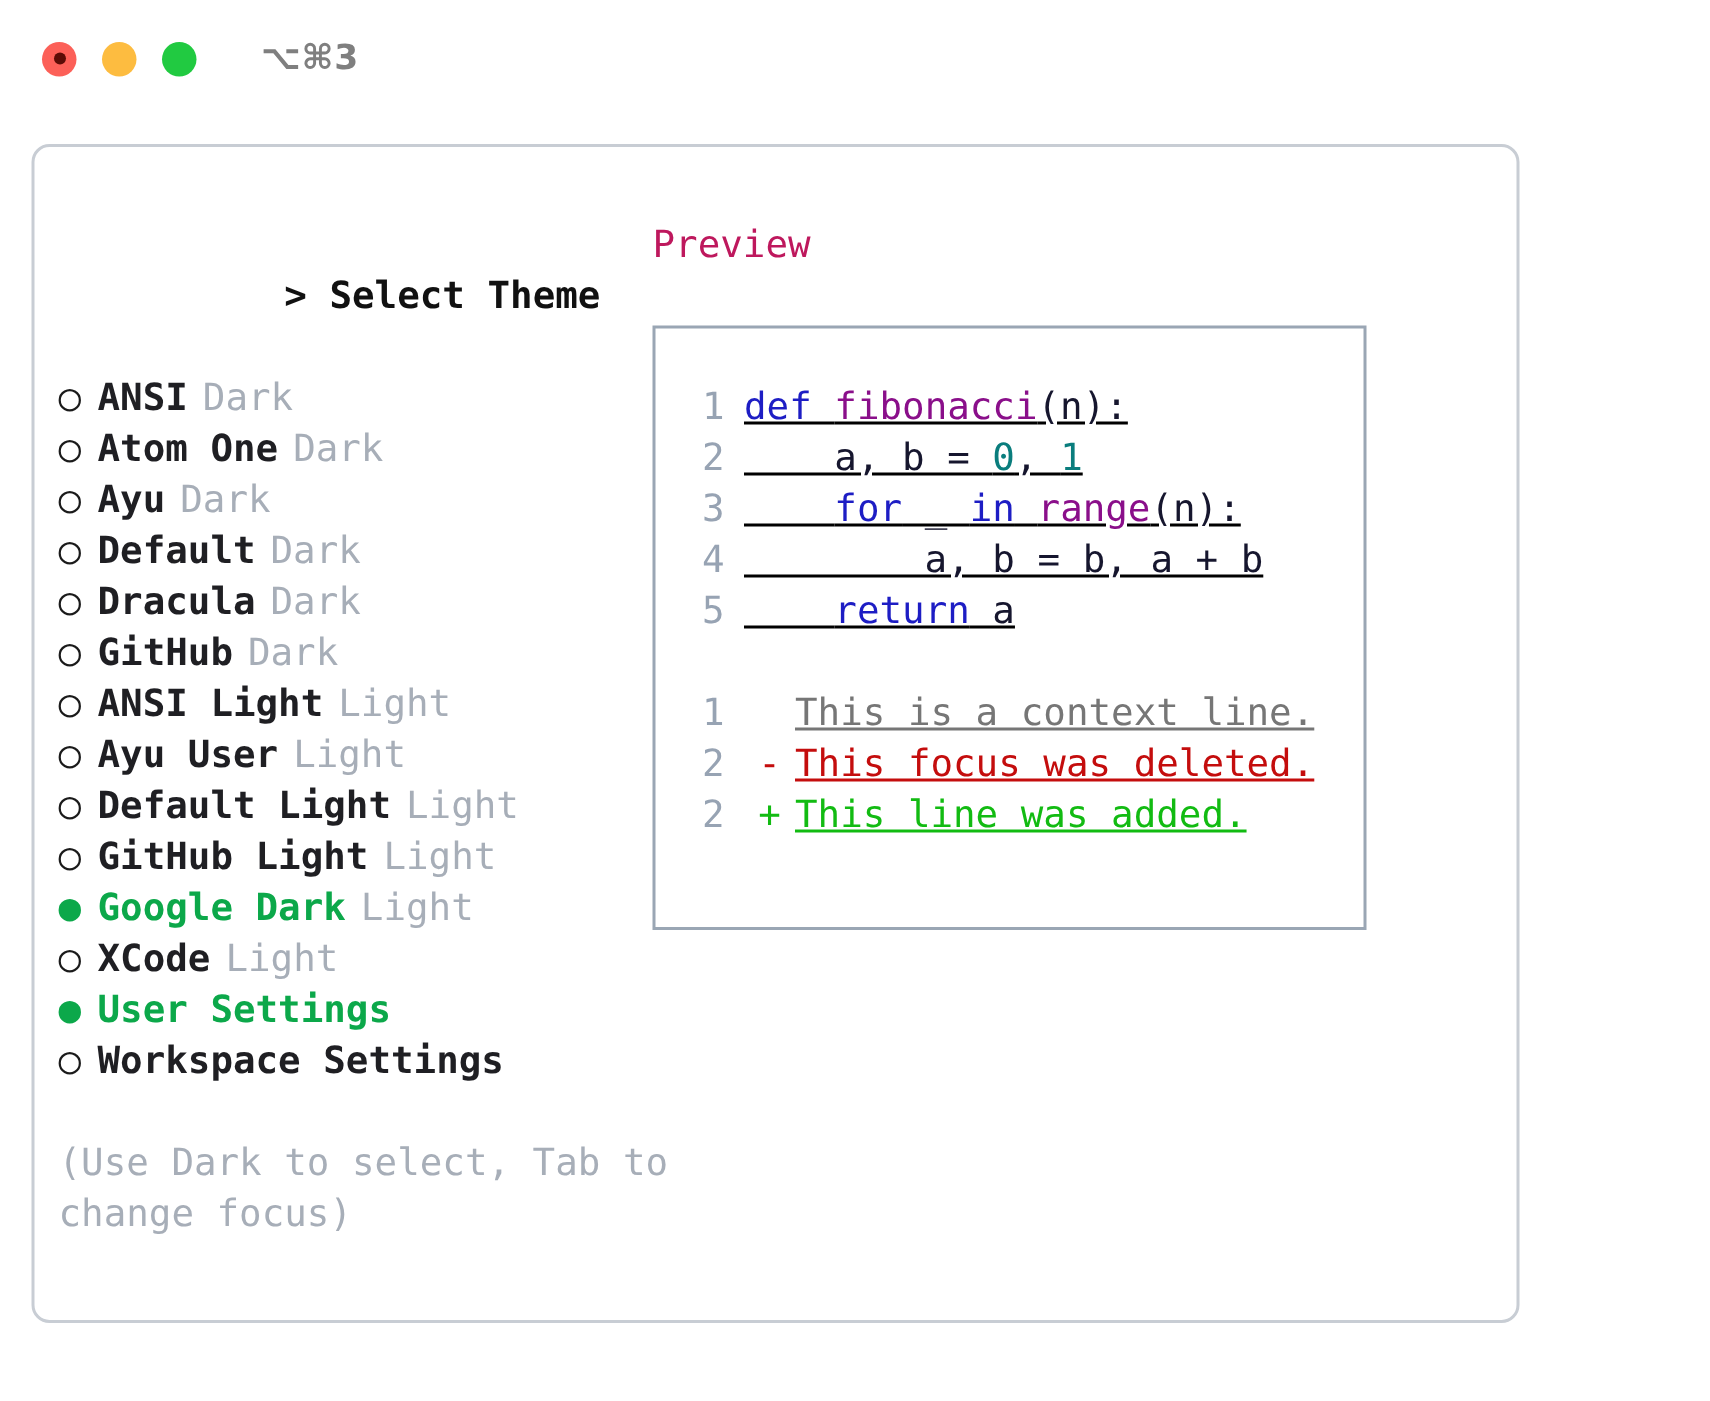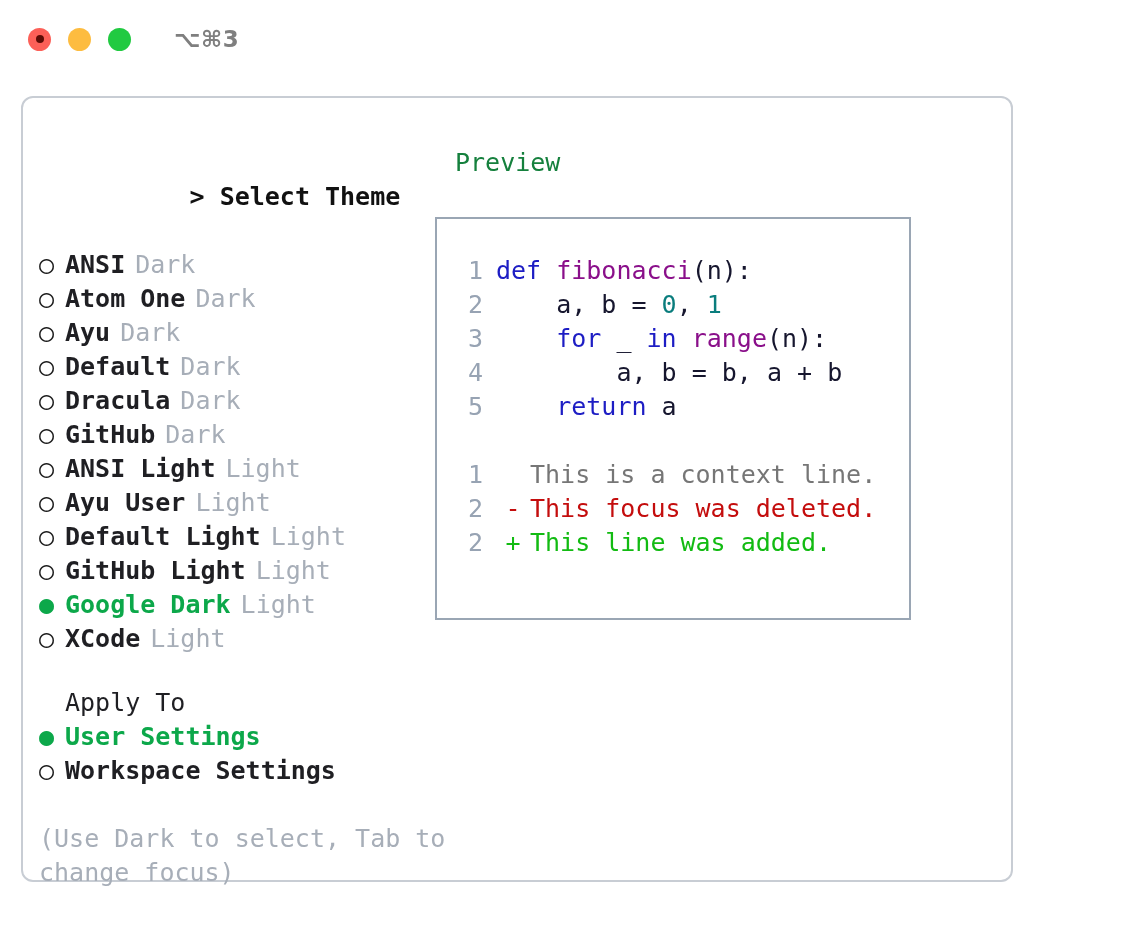--- a/index.html
+++ b/index.html
@@ -140,25 +140,24 @@
   }
 
   
   #right-column {
     flex: 1 1 auto;
     padding: 48px 0 0 0;
     box-sizing: border-box;
   }
   #preview-title {
     font-size: 25px;
-    color: #15803d;
+    color: #be185d;
     line-height: 34px;
     font-weight: 400;
     white-space: pre;
-    margin-left: 20px;
   }
   #preview-box {
     margin-top: 37px;
     width: 476px;
     height: 403px;
     box-sizing: border-box;
     border: 2px solid #9aa6b4;
     background: #ffffff;
   }
   #preview-inner {
@@ -172,21 +171,21 @@
     line-height: 34px;
     white-space: pre;
   }
   .gutter {
     width: 34px;
     flex: 0 0 34px;
     text-align: right;
     color: #97a3b3;
     padding-right: 13px;
   }
-  .code-text { white-space: pre; }
+  .code-text { white-space: pre; text-decoration: underline; }
 
   
   .tok-kw   { color: #1d1dc4; }
   .tok-fn   { color: #8a0f8a; }
   .tok-num  { color: #0a7d7d; }
   .tok-pl   { color: #16162e; }
   .tok-op   { color: #16162e; }
 
   .diff-gap { height: 34px; }
   .diff-sign {
@@ -230,21 +229,20 @@
             <div class="opt-row"><span class="opt-marker dot-empty">○</span><span class="opt-label">Dracula</span><span class="opt-kind">Dark</span></div>
             <div class="opt-row"><span class="opt-marker dot-empty">○</span><span class="opt-label">GitHub</span><span class="opt-kind">Dark</span></div>
             <div class="opt-row"><span class="opt-marker dot-empty">○</span><span class="opt-label">ANSI Light</span><span class="opt-kind">Light</span></div>
             <div class="opt-row"><span class="opt-marker dot-empty">○</span><span class="opt-label">Ayu User</span><span class="opt-kind">Light</span></div>
             <div class="opt-row"><span class="opt-marker dot-empty">○</span><span class="opt-label">Default Light</span><span class="opt-kind">Light</span></div>
             <div class="opt-row"><span class="opt-marker dot-empty">○</span><span class="opt-label">GitHub Light</span><span class="opt-kind">Light</span></div>
             <div class="opt-row"><span class="opt-marker dot-filled">●</span><span class="opt-label selected">Google Dark</span><span class="opt-kind">Light</span></div>
             <div class="opt-row"><span class="opt-marker dot-empty">○</span><span class="opt-label">XCode</span><span class="opt-kind">Light</span></div>
           </div>
 
-        <div id="apply-heading">Apply To</div>
 
         <div id="apply-list">
             <div class="opt-row"><span class="opt-marker dot-filled">●</span><span class="opt-label selected">User Settings</span></div>
             <div class="opt-row"><span class="opt-marker dot-empty">○</span><span class="opt-label">Workspace Settings</span></div>
           </div>
 
         <div id="hint-text">(Use Dark to select, Tab to change focus)</div>
       </div>
 
       <div id="right-column">

